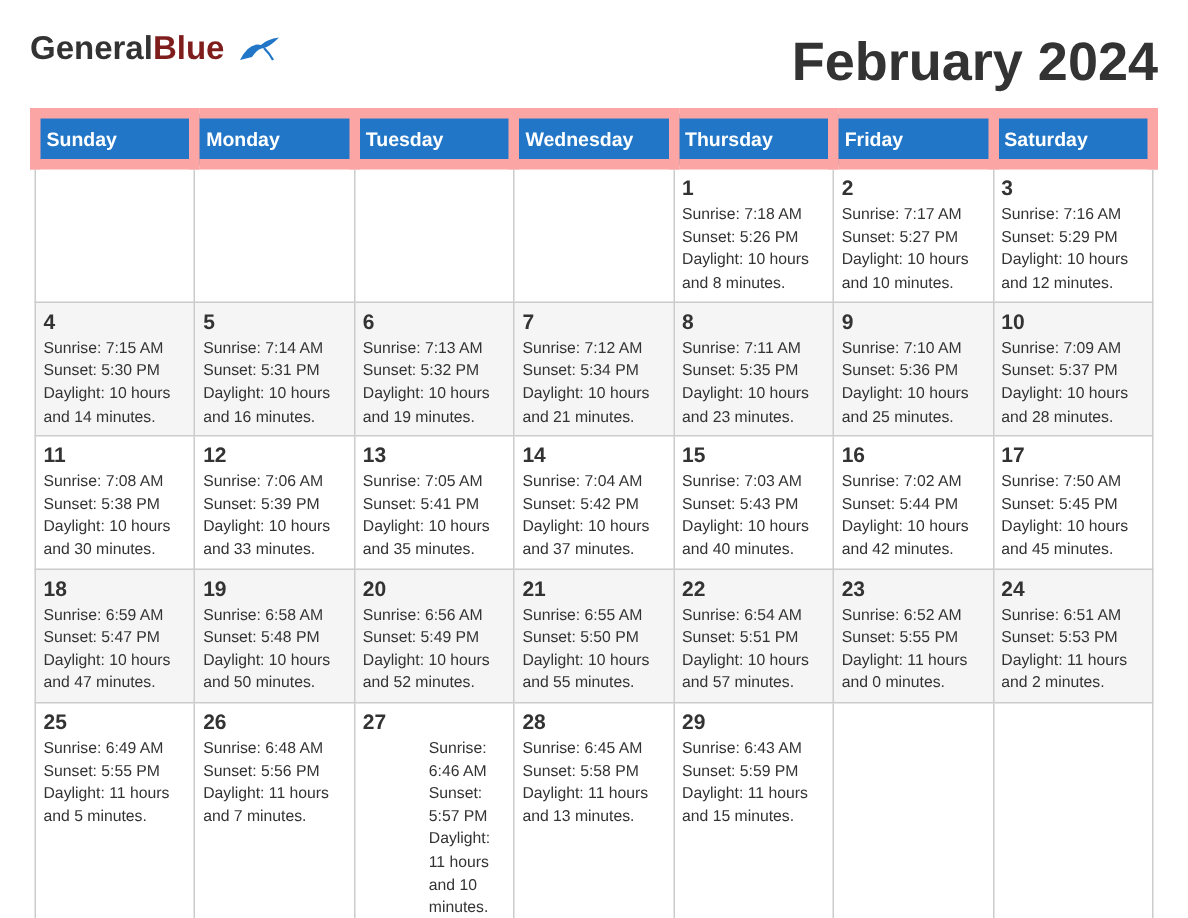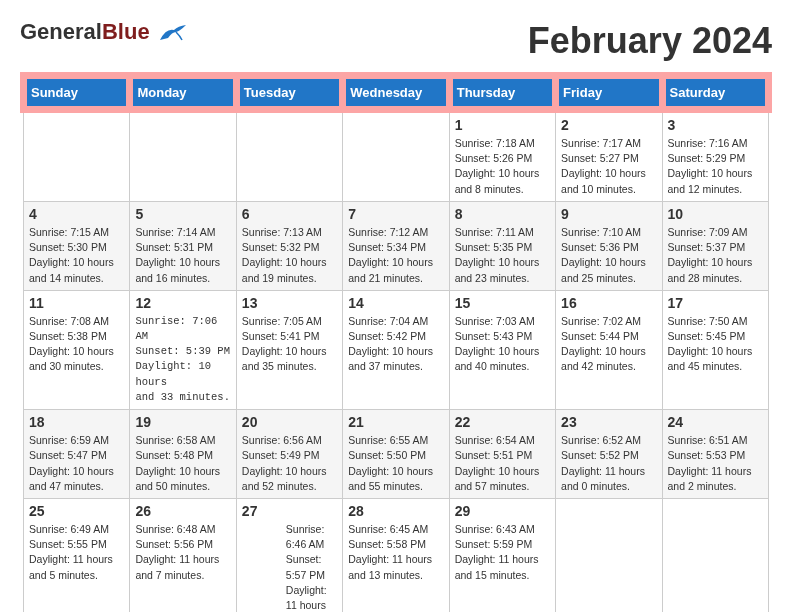--- a/index.html
+++ b/index.html
@@ -193,21 +193,21 @@
       <tr>
         <td>
           <span class="day-num">11</span>
           <div class="cell-info" style="white-space: pre-line;">Sunrise: 7:08 AM
 Sunset: 5:38 PM
 Daylight: 10 hours
 and 30 minutes.</div>
         </td>
         <td>
           <span class="day-num">12</span>
-          <div class="cell-info" style="white-space: pre-line; font-family: Liberation Mono, monospace;">Sunrise: 7:06 AM
+          <div class="cell-info" style="white-space: pre-line;">Sunrise: 7:06 AM
 Sunset: 5:39 PM
 Daylight: 10 hours
 and 33 minutes.</div>
         </td>
         <td>
           <span class="day-num">13</span>
           <div class="cell-info" style="white-space: pre-line;">Sunrise: 7:05 AM
 Sunset: 5:41 PM
 Daylight: 10 hours
 and 35 minutes.</div>
@@ -273,21 +273,21 @@
         <td>
           <span class="day-num">22</span>
           <div class="cell-info" style="white-space: pre-line;">Sunrise: 6:54 AM
 Sunset: 5:51 PM
 Daylight: 10 hours
 and 57 minutes.</div>
         </td>
         <td>
           <span class="day-num">23</span>
           <div class="cell-info" style="white-space: pre-line;">Sunrise: 6:52 AM
-Sunset: 5:52 PM
+Sunset: 5:55 PM
 Daylight: 11 hours
 and 0 minutes.</div>
         </td>
         <td>
           <span class="day-num">24</span>
           <div class="cell-info" style="white-space: pre-line;">Sunrise: 6:51 AM
 Sunset: 5:53 PM
 Daylight: 11 hours
 and 2 minutes.</div>
         </td>

